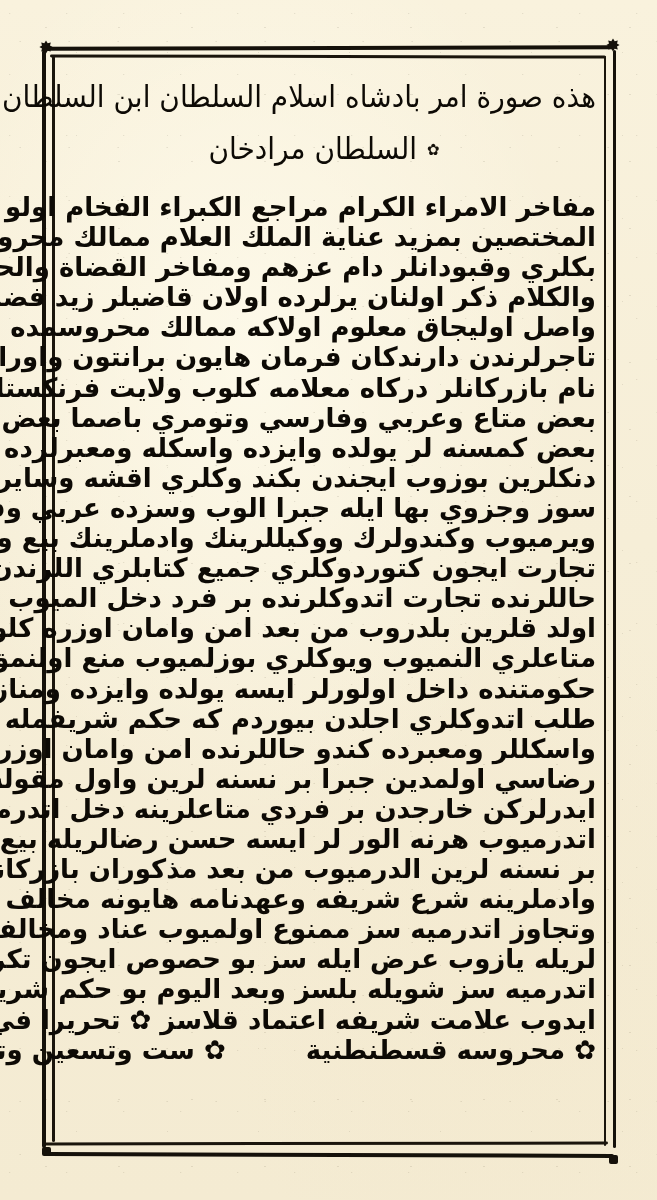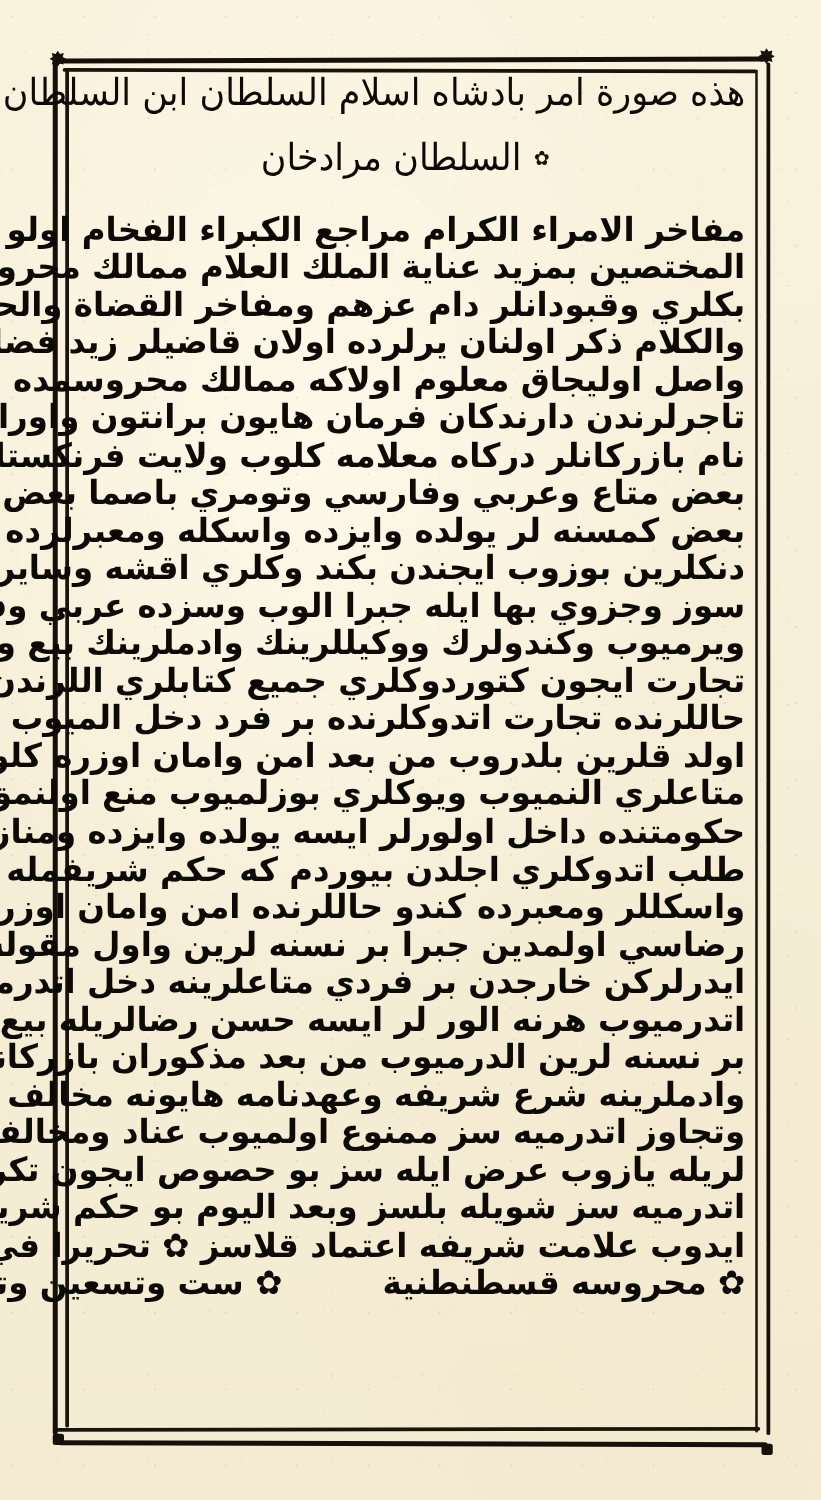--- a/index.html
+++ b/index.html
@@ -122,21 +122,21 @@
     background: #15110a;
     border-radius: 2px;
   }
   .blob-bl { left: 2px; bottom: 4px; }
   .blob-br { right: 0px; bottom: -4px; }
 
   
   .content {
     position: absolute;
     left: 62px;
-    top: 47px;
+    top: 70px;
     width: 534px;
     height: 1094px;
     direction: rtl;
     text-align: right;
   }
 
   
   .heading {
     margin-top: 4px;
   }

